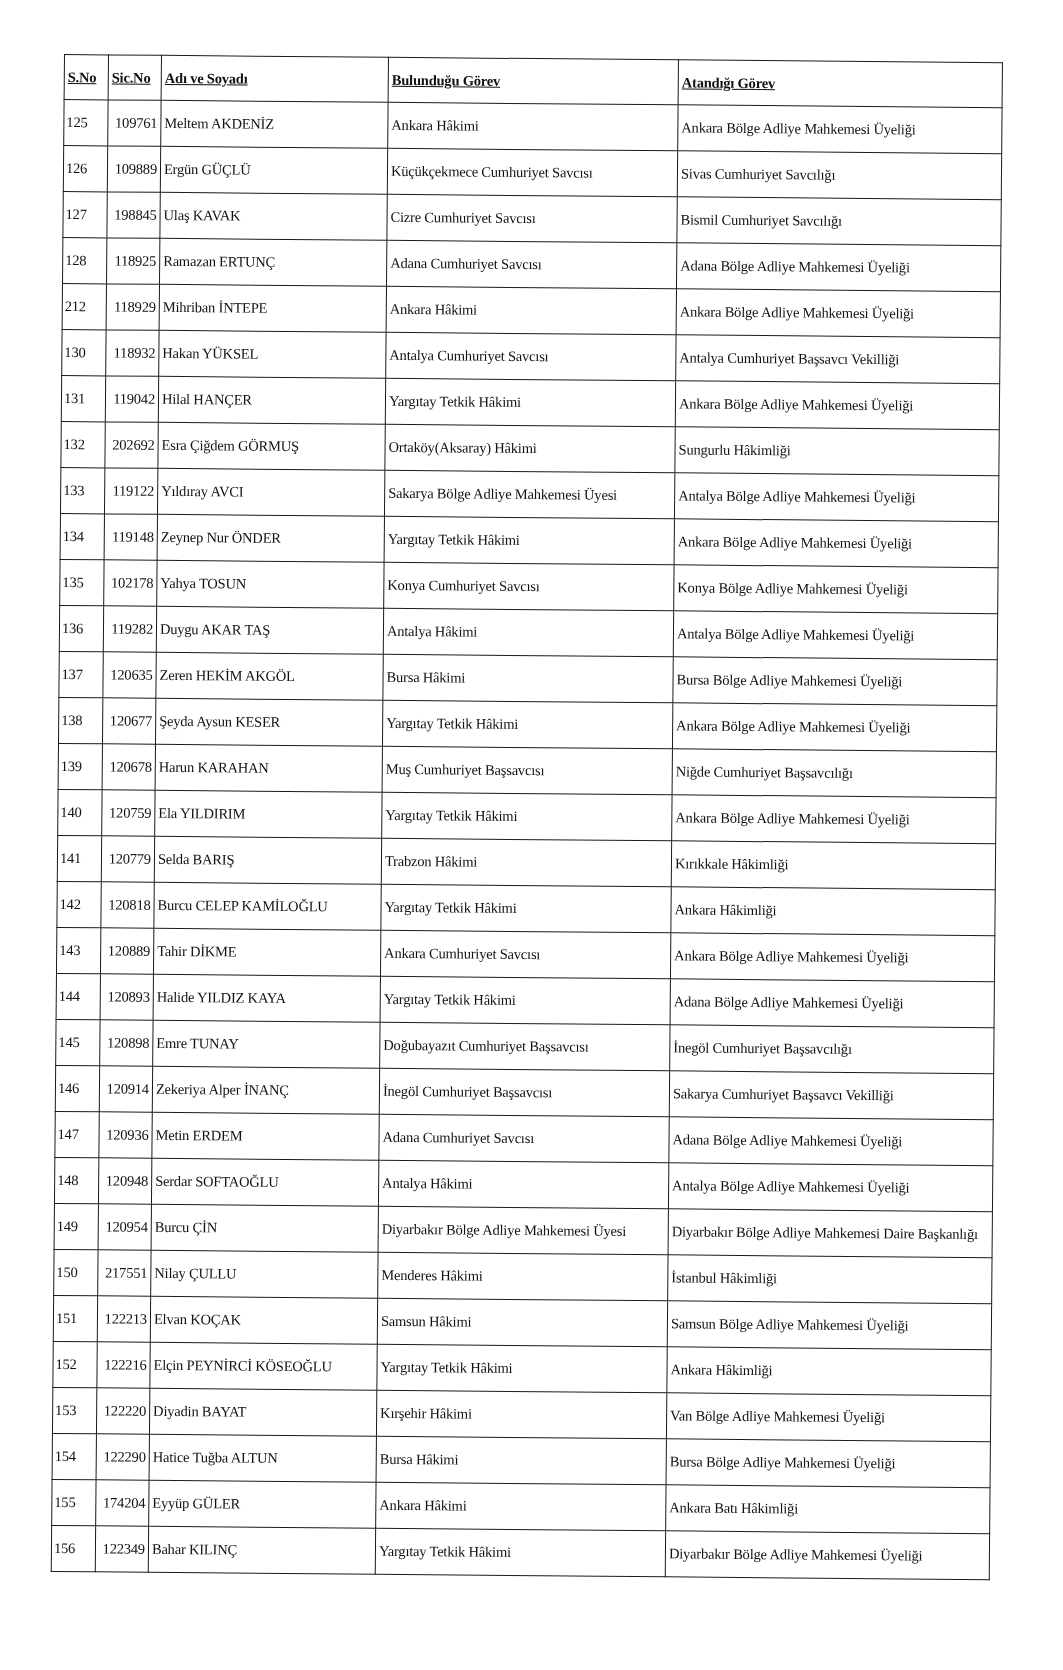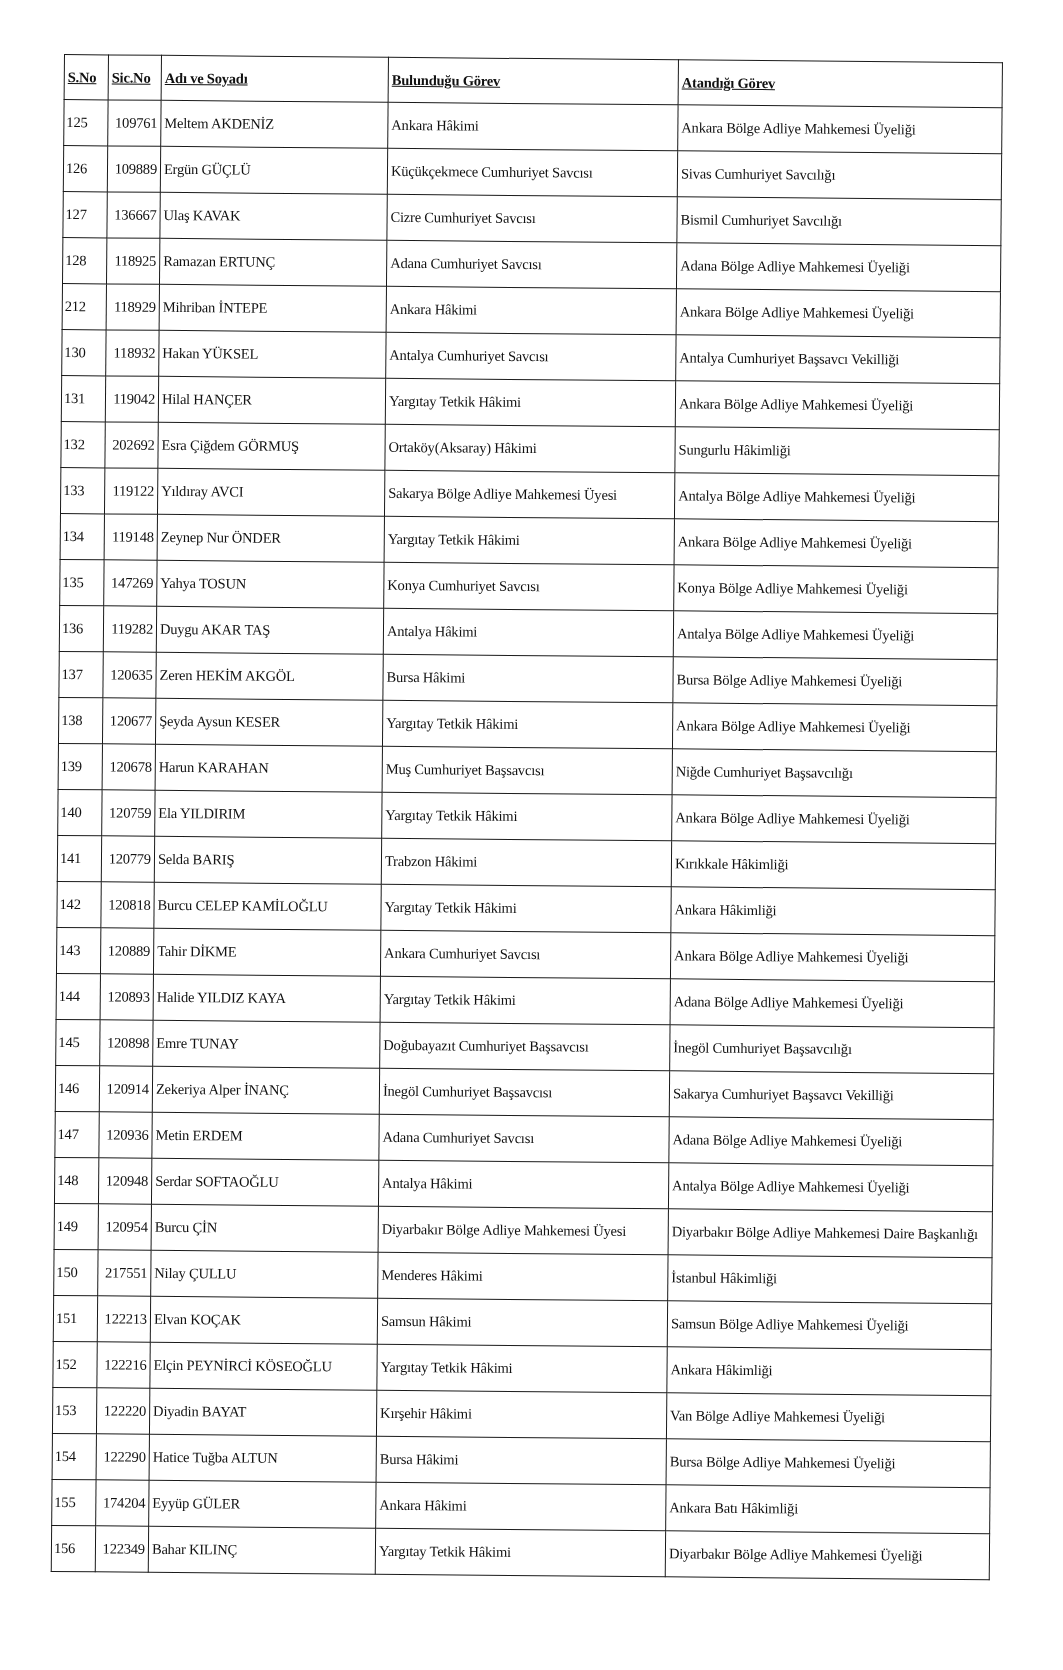--- a/index.html
+++ b/index.html
@@ -50,21 +50,21 @@
         </tr>
         <tr>
           <td class="num">126</td>
           <td class="sic">109889</td>
           <td>Ergün GÜÇLÜ</td>
           <td>Küçükçekmece Cumhuriyet Savcısı</td>
           <td>Sivas Cumhuriyet Savcılığı</td>
         </tr>
         <tr>
           <td class="num">127</td>
-          <td class="sic">136667</td>
+          <td class="sic">198845</td>
           <td>Ulaş KAVAK</td>
           <td>Cizre Cumhuriyet Savcısı</td>
           <td>Bismil Cumhuriyet Savcılığı</td>
         </tr>
         <tr>
           <td class="num">128</td>
           <td class="sic">118925</td>
           <td>Ramazan ERTUNÇ</td>
           <td>Adana Cumhuriyet Savcısı</td>
           <td>Adana Bölge Adliye Mahkemesi Üyeliği</td>
@@ -106,21 +106,21 @@
         </tr>
         <tr>
           <td class="num">134</td>
           <td class="sic">119148</td>
           <td>Zeynep Nur ÖNDER</td>
           <td>Yargıtay Tetkik Hâkimi</td>
           <td>Ankara Bölge Adliye Mahkemesi Üyeliği</td>
         </tr>
         <tr>
           <td class="num">135</td>
-          <td class="sic">147269</td>
+          <td class="sic">102178</td>
           <td>Yahya TOSUN</td>
           <td>Konya Cumhuriyet Savcısı</td>
           <td>Konya Bölge Adliye Mahkemesi Üyeliği</td>
         </tr>
         <tr>
           <td class="num">136</td>
           <td class="sic">119282</td>
           <td>Duygu AKAR TAŞ</td>
           <td>Antalya Hâkimi</td>
           <td>Antalya Bölge Adliye Mahkemesi Üyeliği</td>

